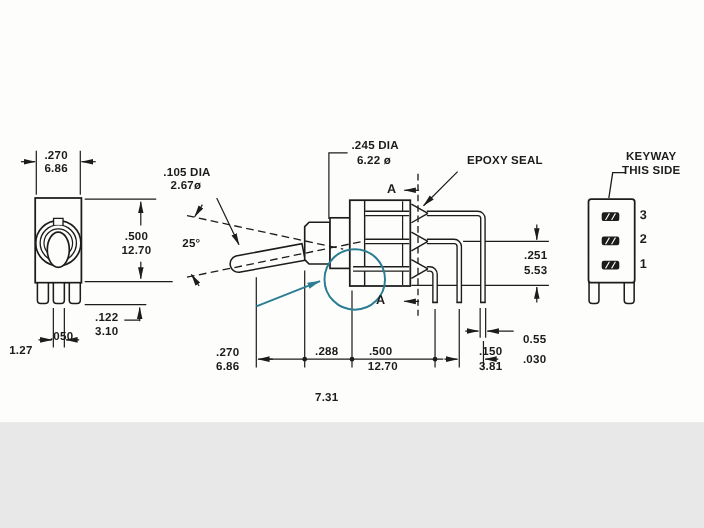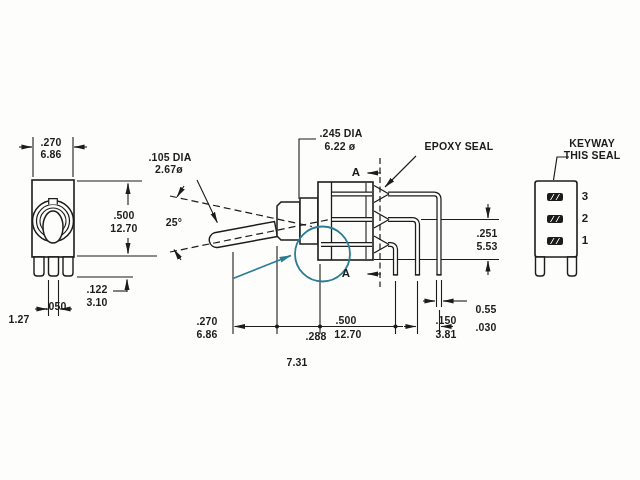--- a/index.html
+++ b/index.html
@@ -1,16 +1,16 @@
 <!DOCTYPE html>
 <html><head>
 <meta charset="utf-8">
 <style>
   html,body{margin:0;padding:0;background:#e8e8e8;}
-  .stage{position:relative;width:640px;height:480px;background:#fdfdfb;overflow:hidden;
+  .stage{position:relative;width:640px;height:384px;background:#fdfdfb;overflow:hidden;
          font-family:"Liberation Sans",sans-serif;text-decoration:underline;}
   svg{position:absolute;left:0;top:0;}
   .labels{position:absolute;left:0;top:0;width:640px;height:480px;pointer-events:none;}
   .lbl{position:absolute;transform:translate(-50%,-50%);font:bold 10.5px "Liberation Sans",sans-serif;
        color:#1c1c1c;white-space:nowrap;letter-spacing:.2px;line-height:1;}
   .lbl.big{font-size:11.5px;}
 </style>
 </head>
 <body>
 
@@ -177,27 +177,27 @@
   <div class="lbl" style="left:459px;top:146px;">EPOXY SEAL</div>
   <div class="lbl big" style="left:356px;top:173px;">A</div>
   <div class="lbl big" style="left:346px;top:274px;">A</div>
   <div class="lbl" style="left:487px;top:233px;">.251</div>
   <div class="lbl" style="left:487px;top:246px;">5.53</div>
   <div class="lbl" style="left:486px;top:295px;margin-top:32px;">.030</div>
   <div class="lbl" style="left:486px;top:309px;">0.55</div>
 
   <div class="lbl" style="left:207px;top:321px;">.270</div>
   <div class="lbl" style="left:207px;top:334px;">6.86</div>
-  <div class="lbl" style="left:297px;top:336px;margin-left:19px;">.288</div>
+  <div class="lbl" style="left:297px;top:320px;">.288</div>
   <div class="lbl" style="left:297px;top:334px;margin-top:28px;">7.31</div>
   <div class="lbl" style="left:346px;top:320px;">.500</div>
   <div class="lbl" style="left:348px;top:334px;">12.70</div>
   <div class="lbl" style="left:446px;top:320px;">.150</div>
   <div class="lbl" style="left:446px;top:334px;">3.81</div>
 
   <div class="lbl" style="left:592px;top:143px;">KEYWAY</div>
-  <div class="lbl" style="left:592px;top:155px;">THIS SEAL</div>
+  <div class="lbl" style="left:592px;top:155px;">THIS SIDE</div>
   <div class="lbl big" style="left:585px;top:197px;">3</div>
   <div class="lbl big" style="left:585px;top:219px;">2</div>
   <div class="lbl big" style="left:585px;top:241px;">1</div>
 </div>
 
 </div>
 
 </body></html>

